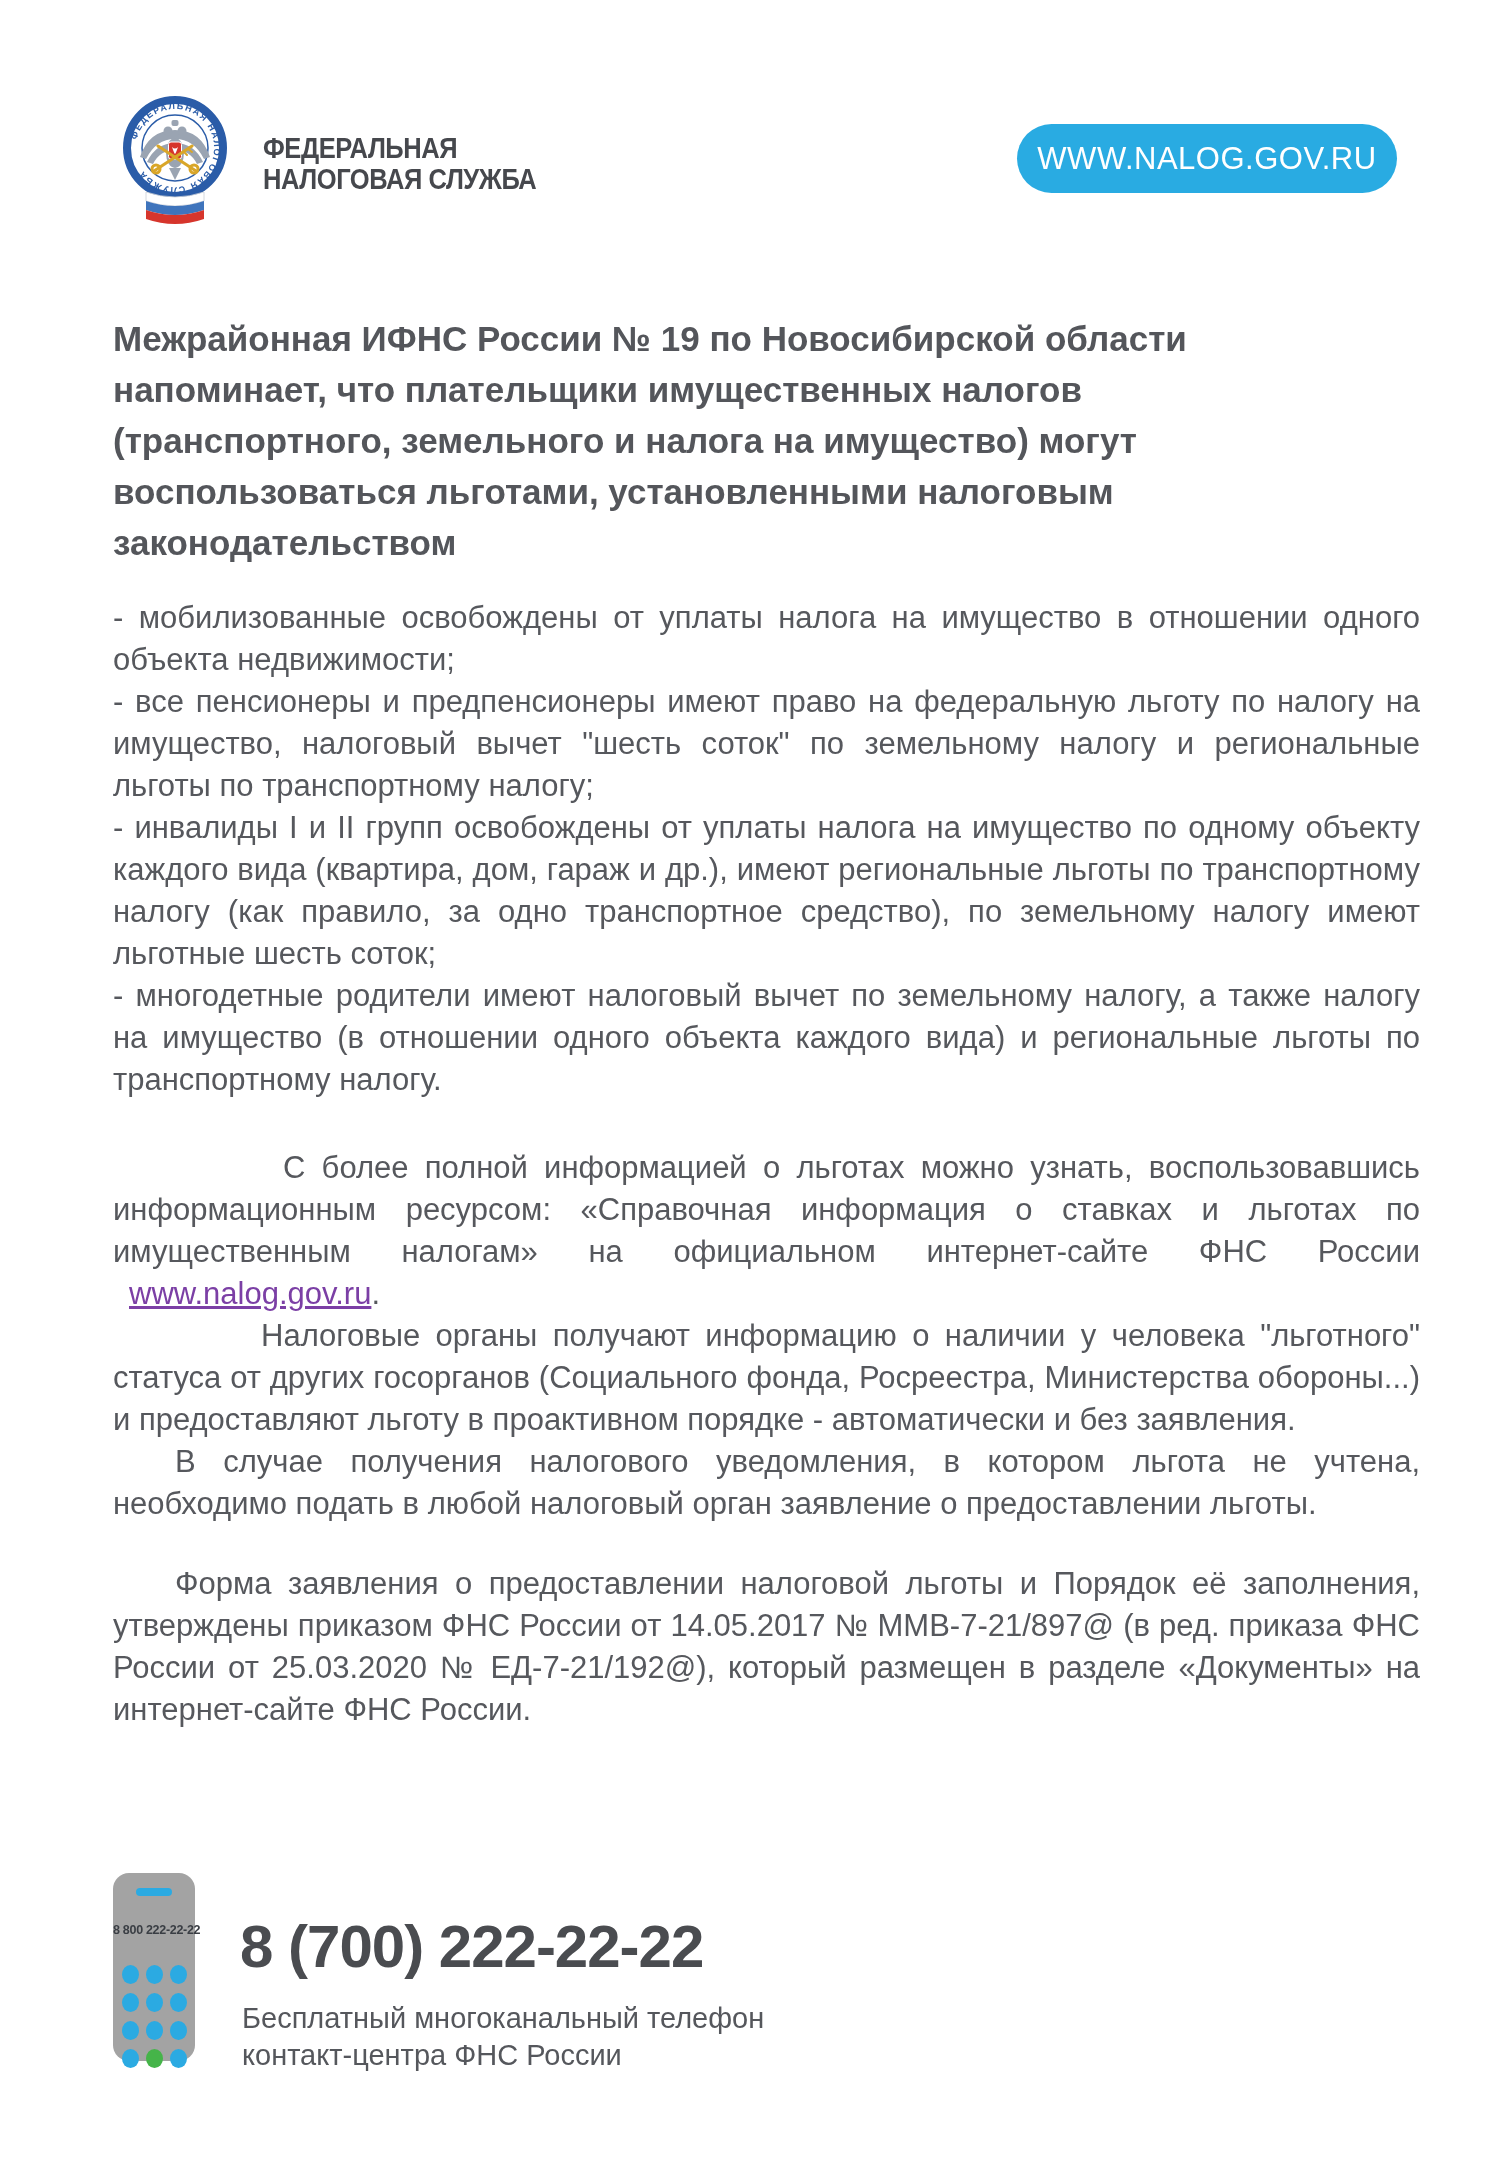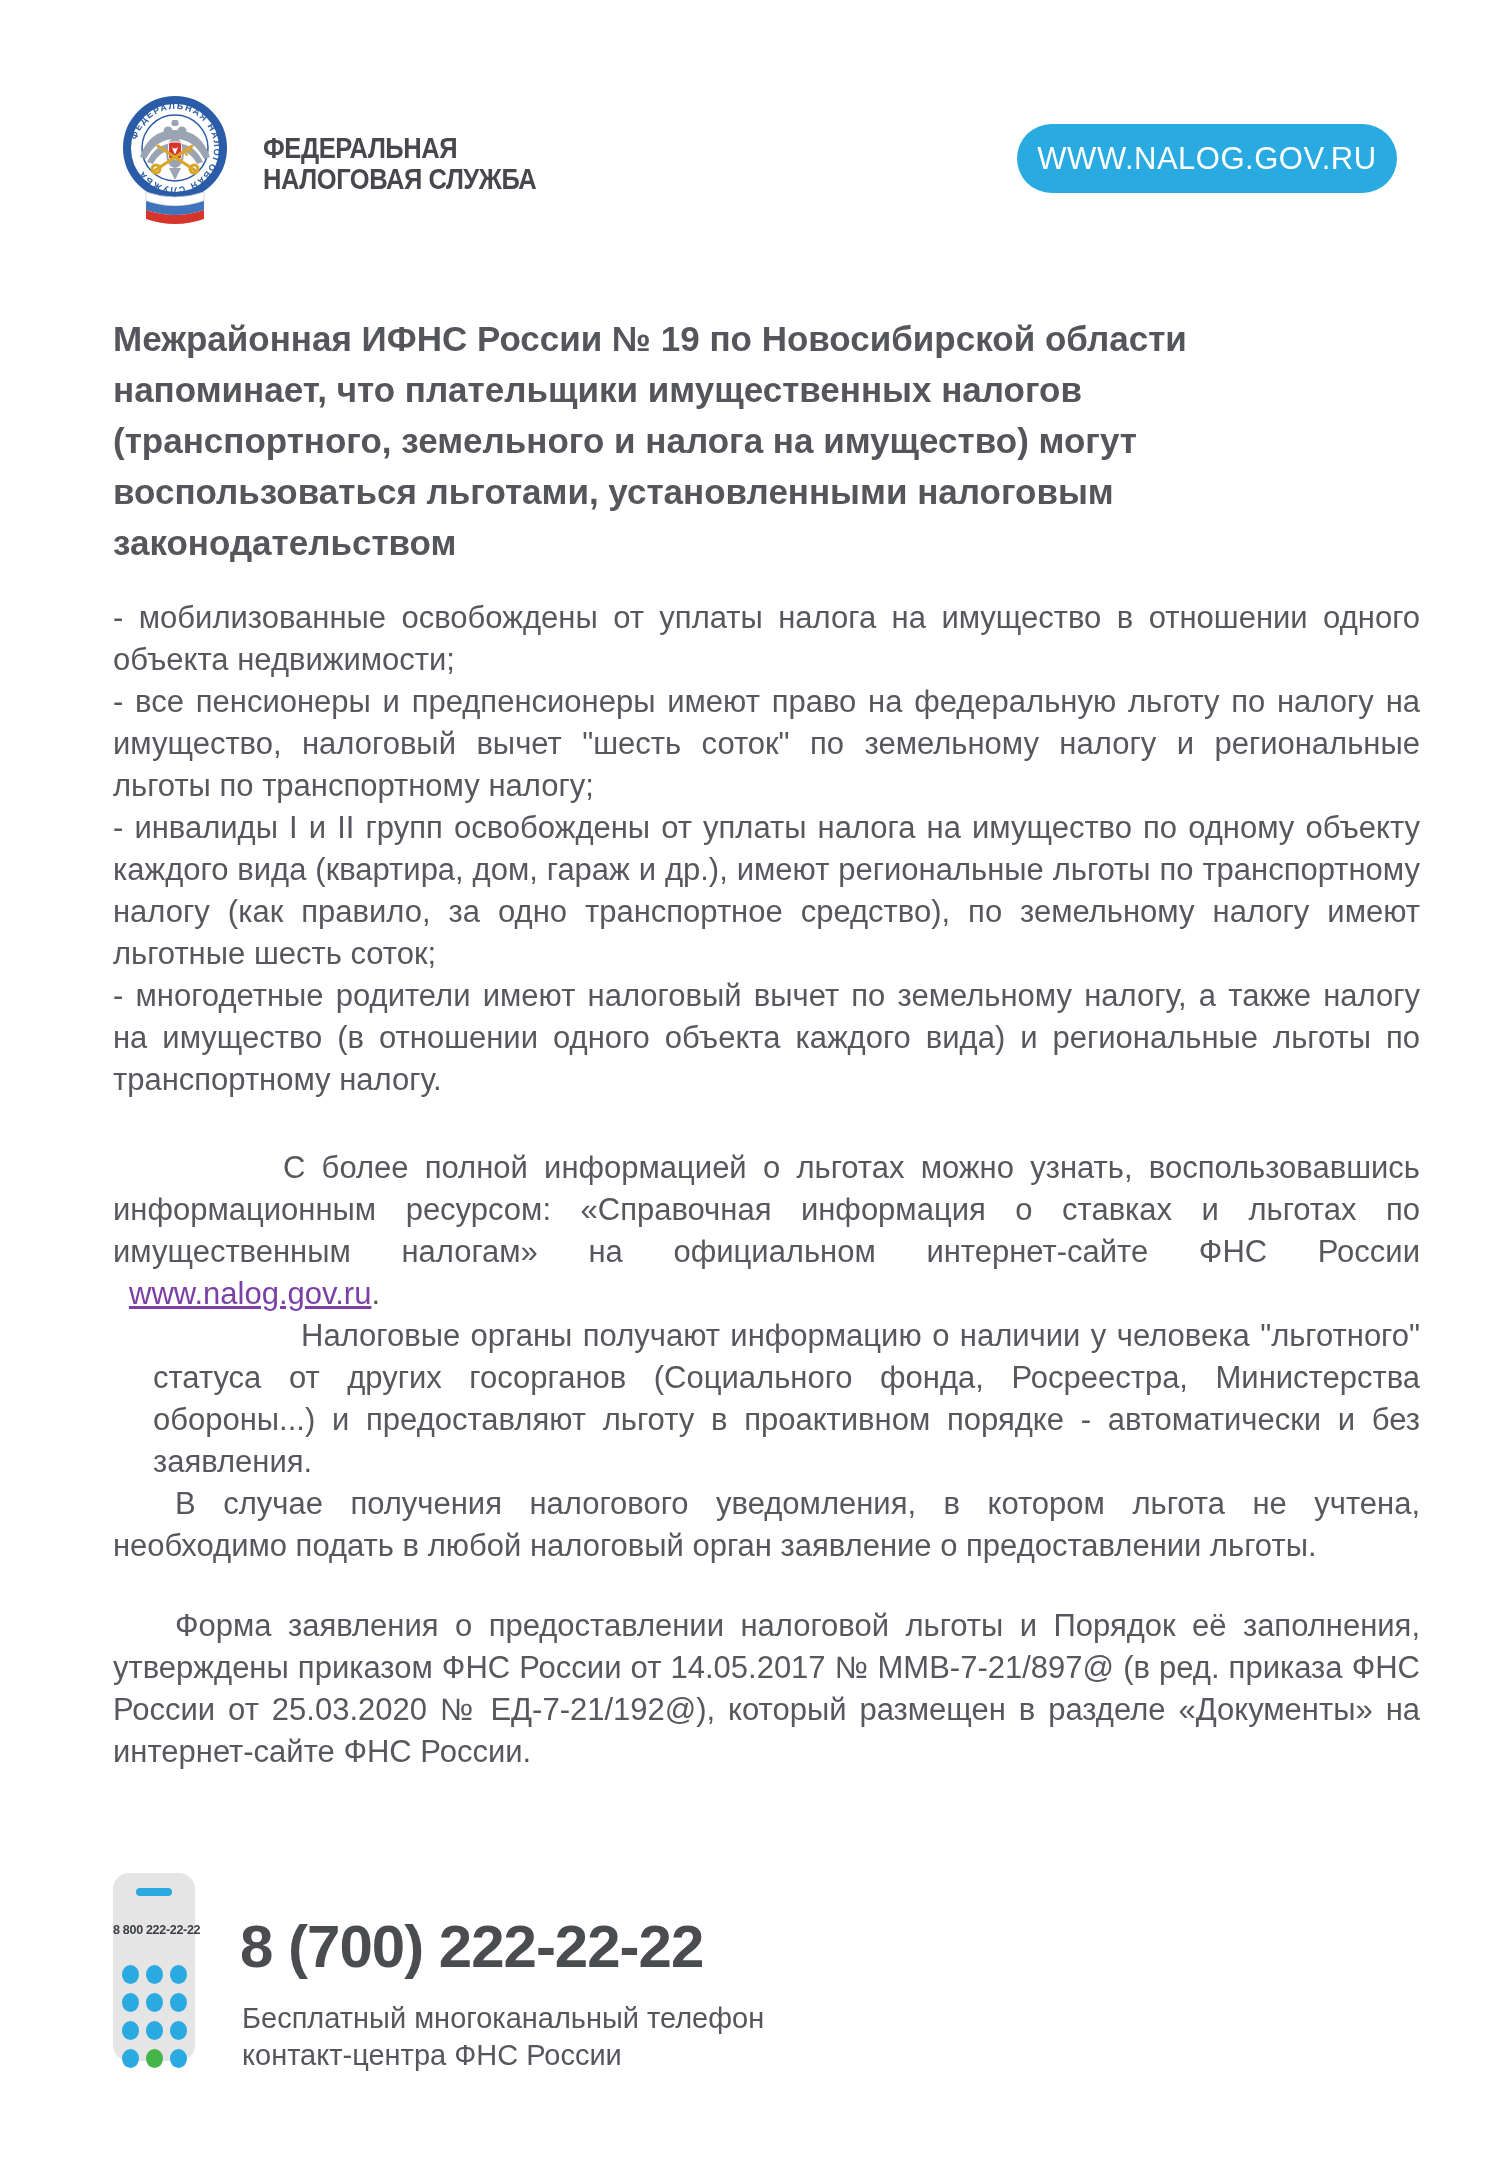--- a/index.html
+++ b/index.html
@@ -28,30 +28,30 @@
   
   .doc{padding:313px 80px 0 113px;}
   .title{
     text-align:left;
     font-weight:700;font-size:35px;line-height:51px;
     color:#54565b;
   }
   .body-text{margin-top:29px;color:#56585d;font-size:31px;line-height:42px;}
   .para{margin:0;text-align:justify;text-align-last:left;}
   .indent-sm{text-indent:90px;}
-  .indent-md{text-indent:148px;margin-left:40px;}
+  .indent-md{text-indent:148px;}
   .indent-lg{text-indent:170px;}
   .indent-xs{text-indent:62px;}
   .gap-md{margin-top:46px;}
   .gap-sm{margin-top:38px;}
   .site-link{color:#7b3fa5;text-decoration:underline;margin-left:16px;cursor:pointer;}
   
   .phone-icon{
     position:absolute;left:113px;top:1873px;width:82px;height:188px;
-    background:#e5e5e5;border-radius:16px;
+    background:#a3a3a3;border-radius:16px;
   }
   .phone-speaker{
     position:absolute;left:23px;top:15px;width:36px;height:8px;
     background:#2baae2;border-radius:4px;
   }
   .phone-label{
     position:absolute;left:0;top:50px;width:82px;
     text-align:center;font-weight:700;font-size:12.5px;color:#3a3e44;
     letter-spacing:-0.3px;white-space:nowrap;
   }

